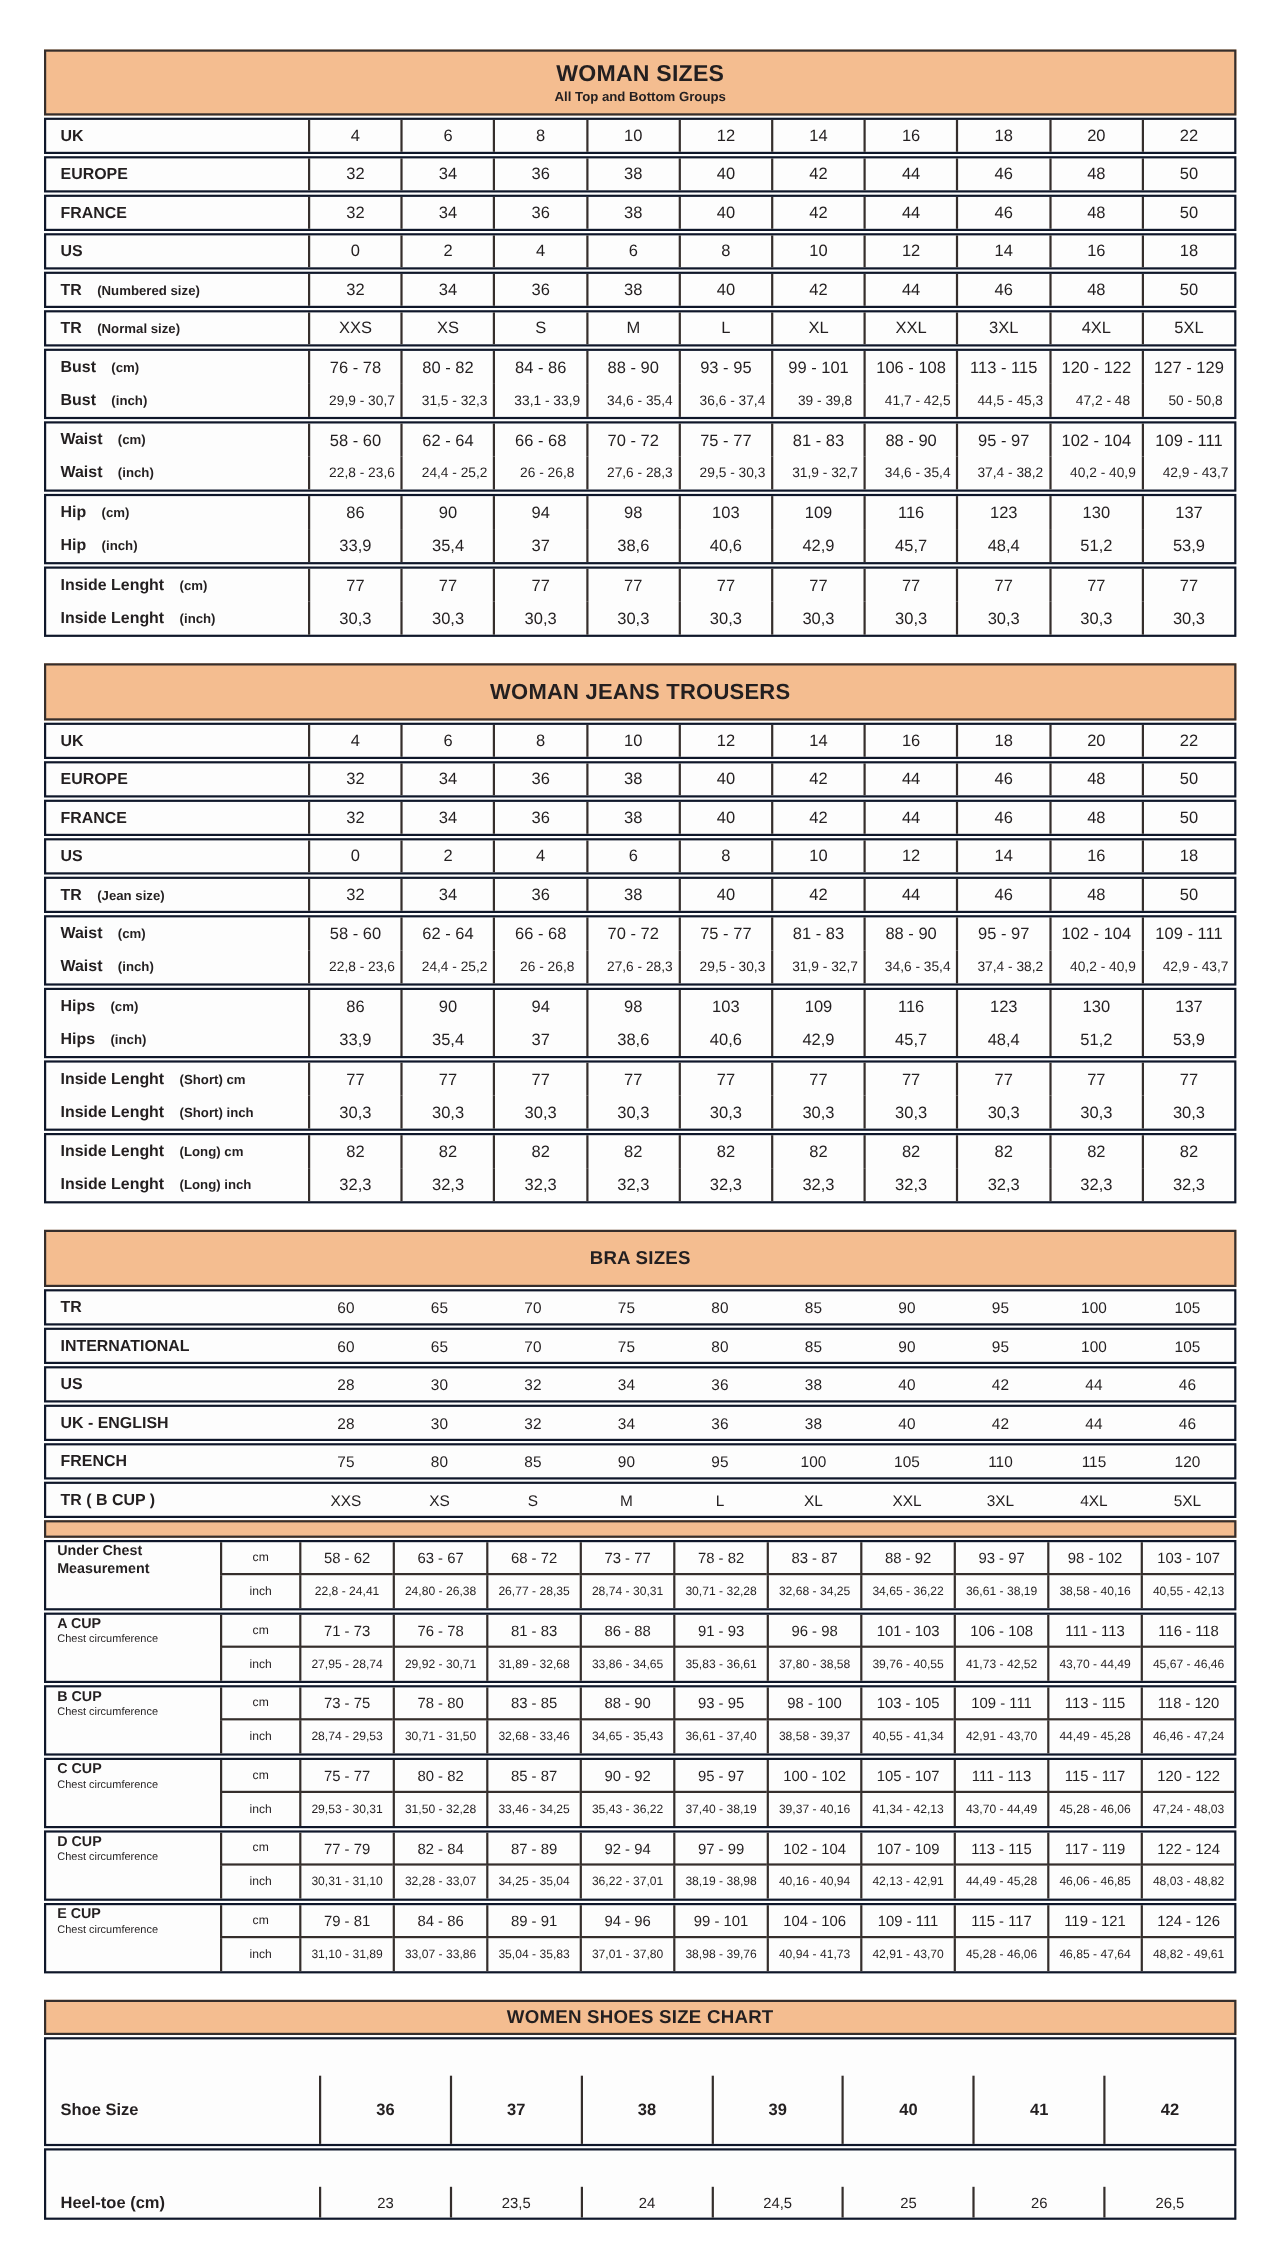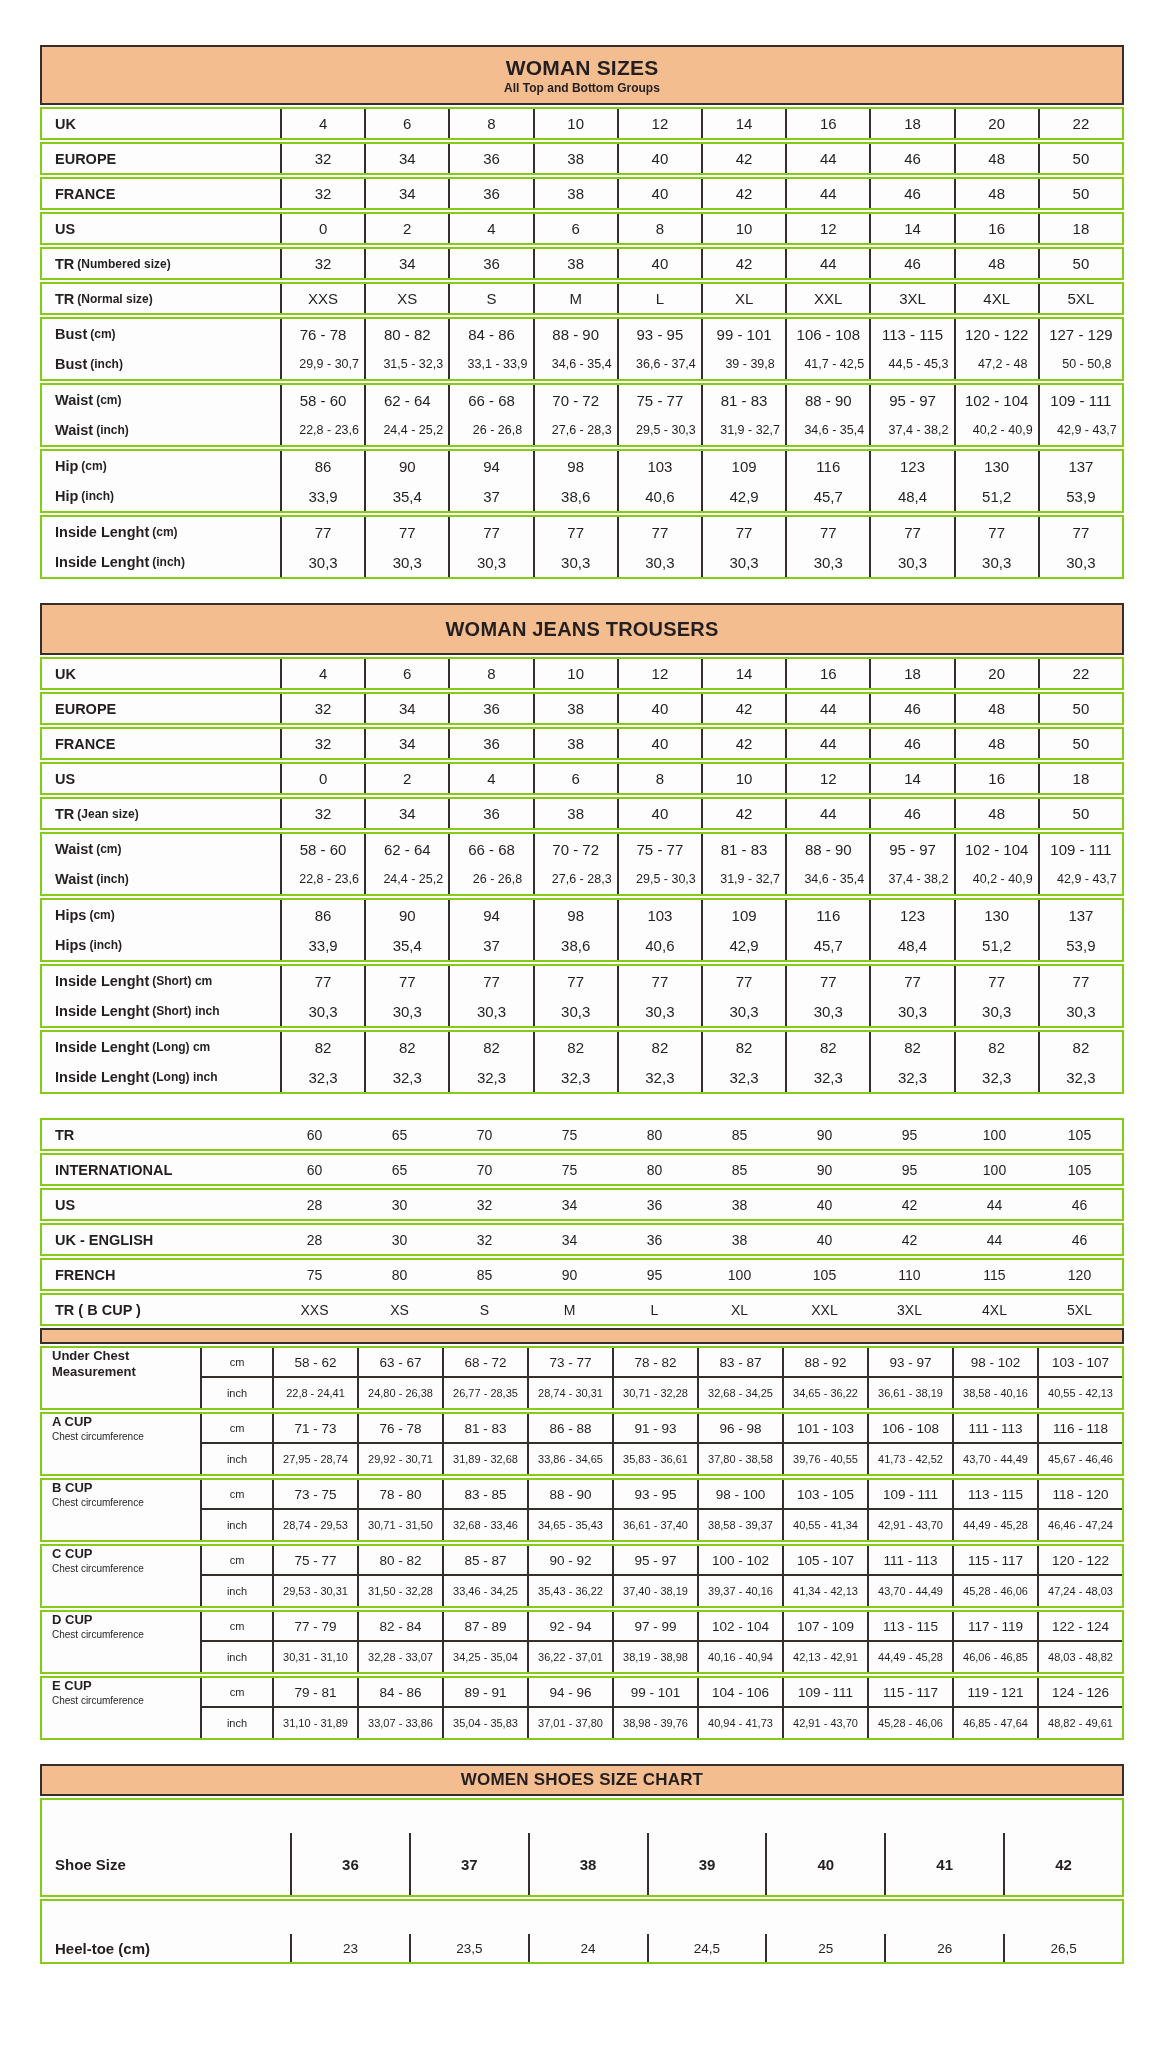--- a/index.html
+++ b/index.html
@@ -22,27 +22,27 @@
   }
   .band-lg { height: 60px; }
   .band-md { height: 52px; }
   .band-sm { height: 32px; }
   .band-title-lg { font-size: 21px; font-weight: bold; letter-spacing: .2px; }
   .band-title-md { font-size: 20px; font-weight: bold; letter-spacing: .2px; }
   .band-title-sm { font-size: 17px; font-weight: bold; letter-spacing: .2px; }
   .band-sub { font-size: 12px; font-weight: bold; margin-top: 1px; }
 
   
-  .grp { border: 2px solid #84cc16; margin-bottom: 2px; background: #fdfdfd; }
+  .grp { border: 2px solid #0f172a; margin-bottom: 2px; background: #fdfdfd; }
   .row { display: grid; grid-template-columns: 238px repeat(10, 1fr); }
   .single .row { height: 29px; }
   .pair .row { height: 30px; }
   .row > div { display: flex; align-items: center; justify-content: center; white-space: nowrap; }
   .lab { justify-content: flex-start !important; padding-left: 13px; font-weight: bold; font-size: 14.5px; }
-  .lab .lp { font-size: 12px; font-weight: bold; margin-left: 3px; }
+  .lab .lp { font-size: 12px; font-weight: bold; margin-left: 14px; }
   .val { border-left: 2px solid #352e2c; font-size: 15px; }
   .sm .val { font-size: 12.5px; padding-left: 12px; }
 
   
   .plain .row { grid-template-columns: 230px repeat(10, 1fr); height: 29px; }
   .plain .val { border-left: none; font-size: 14px; }
 
   
   .spacer { height: 16px; background: #f4bd90; border: 2px solid #352e2c; margin-bottom: 2px; }
 
@@ -538,20 +538,23 @@
             <div class="val">32,3</div>
             <div class="val">32,3</div>
             <div class="val">32,3</div>
             <div class="val">32,3</div>
           </div>
         </div>
       </div>
   </section>
 
   <section class="tbl">
+    <header class="band band-md">
+      <div class="band-title-sm">BRA SIZES</div>
+    </header>
     <div id="t3-body">
         <div class="grp single plain">
           <div class="row">
             <div class="lab">TR</div>
             <div class="val">60</div>
             <div class="val">65</div>
             <div class="val">70</div>
             <div class="val">75</div>
             <div class="val">80</div>
             <div class="val">85</div>

